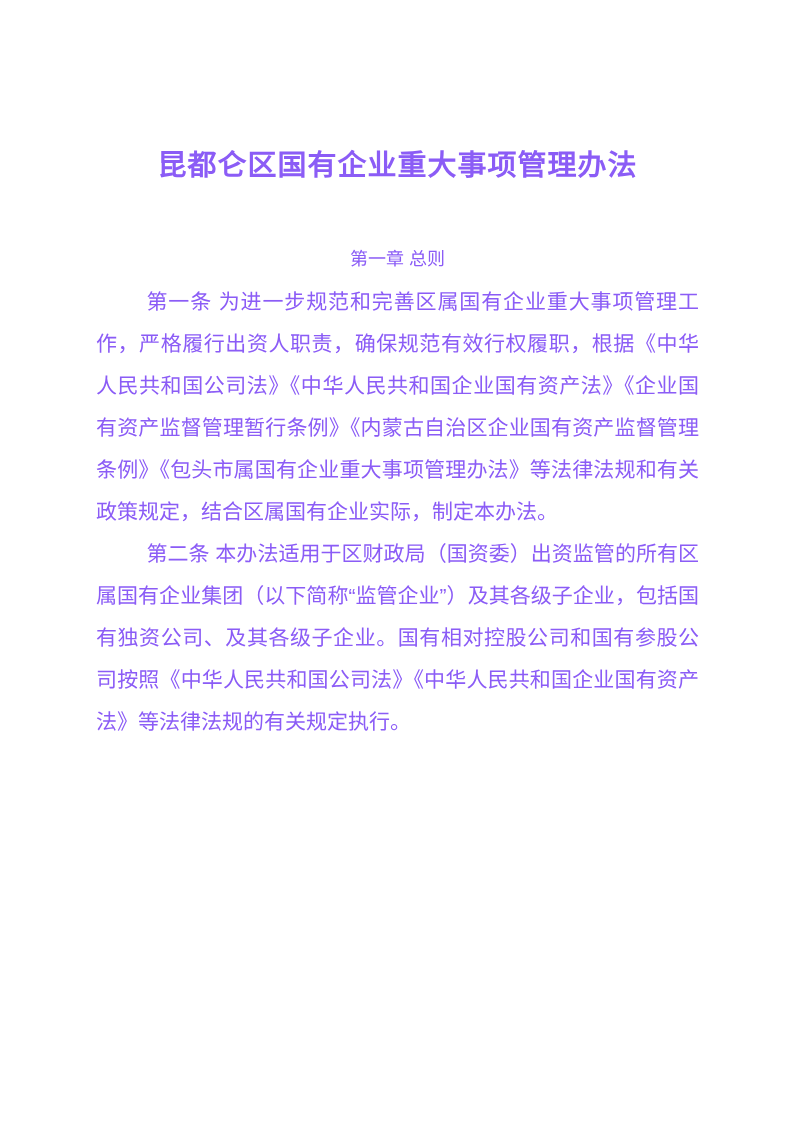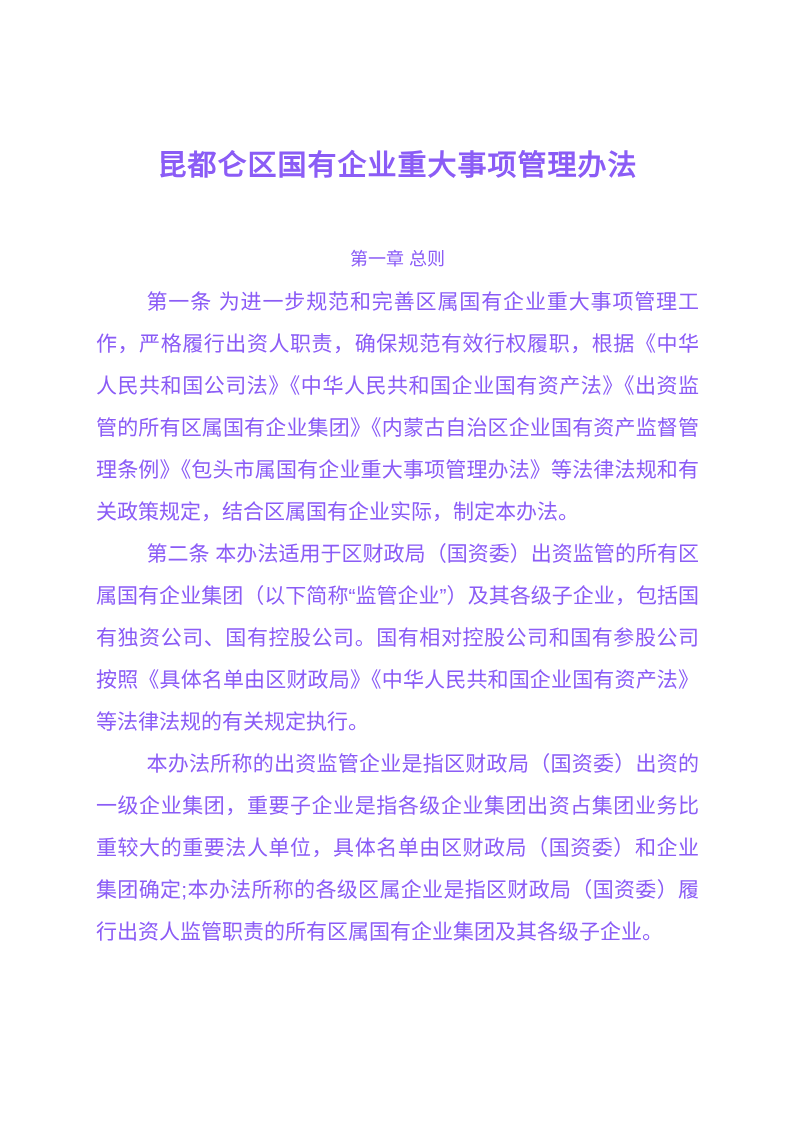--- a/index.html
+++ b/index.html
@@ -50,17 +50,16 @@
   </style>
 </head>
 <body>
 
 <div class="page">
   <h1 class="doc-title">昆都仑区国有企业重大事项管理办法</h1>
 
   <h2 class="chapter-heading">第一章 总则</h2>
 
   <div class="doc-body">
-    <p>第一条 为进一步规范和完善区属国有企业重大事项管理工作，严格履行出资人职责，确保规范有效行权履职，根据《中华人民共和国公司法》《中华人民共和国企业国有资产法》《出资监管的所有区属国有企业集团》《内蒙古自治区企业国有资产监督管理条例》《包头市属国有企业重大事项管理办法》等法律法规和有关政策规定，结合区属国有企业实际，制定本办法。</p>
-    <p>第二条 本办法适用于区财政局（国资委）出资监管的所有区属国有企业集团（以下简称“监管企业”）及其各级子企业，包括国有独资公司、国有控股公司。国有相对控股公司和国有参股公司按照《具体名单由区财政局》《中华人民共和国企业国有资产法》等法律法规的有关规定执行。</p>
-    <p>本办法所称的出资监管企业是指区财政局（国资委）出资的一级企业集团，重要子企业是指各级企业集团出资占集团业务比重较大的重要法人单位，具体名单由区财政局（国资委）和企业集团确定;本办法所称的各级区属企业是指区财政局（国资委）履行出资人监管职责的所有区属国有企业集团及其各级子企业。</p>
+    <p>第一条 为进一步规范和完善区属国有企业重大事项管理工作，严格履行出资人职责，确保规范有效行权履职，根据《中华人民共和国公司法》《中华人民共和国企业国有资产法》《企业国有资产监督管理暂行条例》《内蒙古自治区企业国有资产监督管理条例》《包头市属国有企业重大事项管理办法》等法律法规和有关政策规定，结合区属国有企业实际，制定本办法。</p>
+    <p>第二条 本办法适用于区财政局（国资委）出资监管的所有区属国有企业集团（以下简称“监管企业”）及其各级子企业，包括国有独资公司、及其各级子企业。国有相对控股公司和国有参股公司按照《中华人民共和国公司法》《中华人民共和国企业国有资产法》等法律法规的有关规定执行。</p>
   </div>
 </div>
 
 </body></html>

